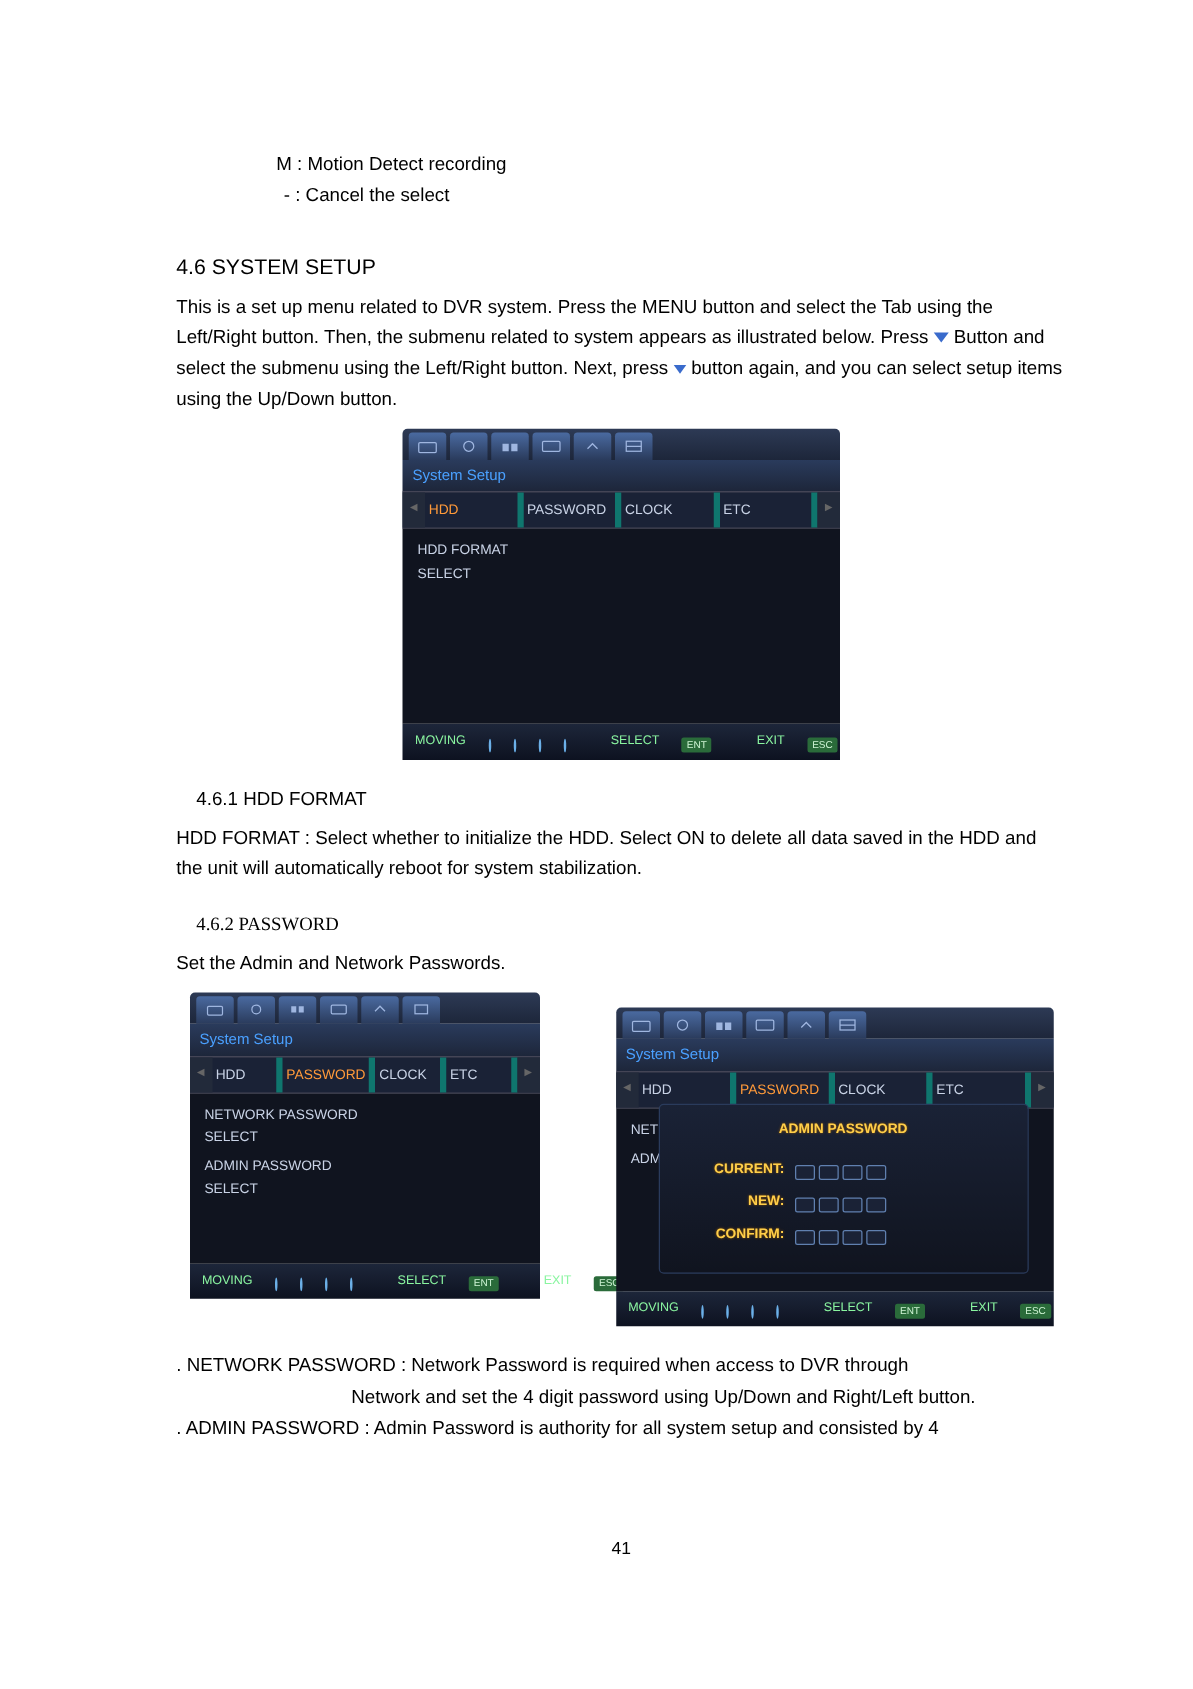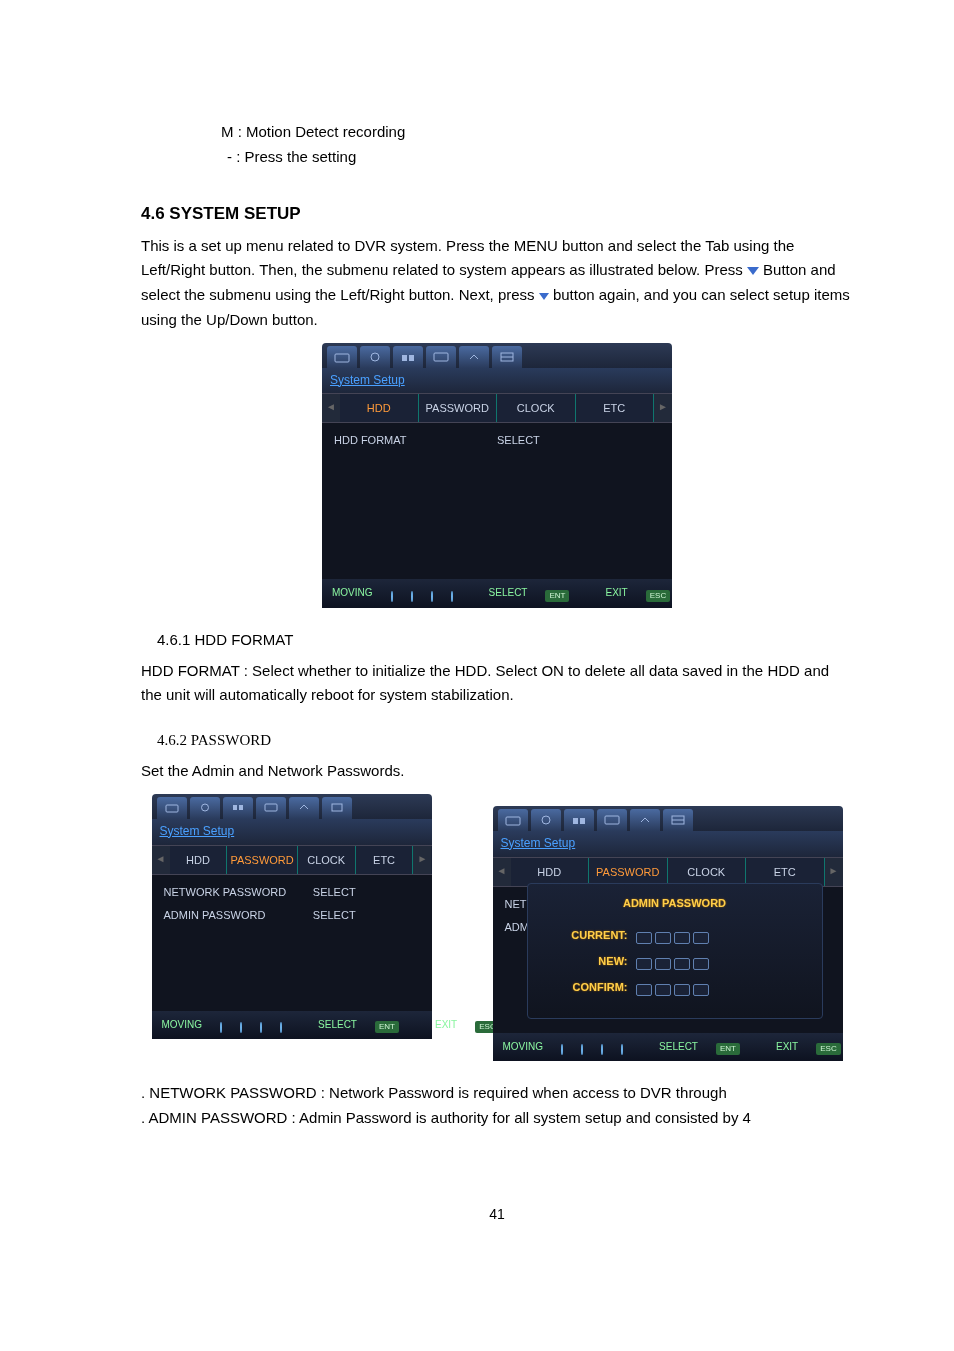--- a/index.html
+++ b/index.html
@@ -11,21 +11,21 @@
   .page {
     width: 932px;
     margin: 0 auto;
     padding: 120px 90px 60px 130px;
     box-sizing: border-box;
     font-size: 15px;
     line-height: 1.65;
   }
   .indent1 { padding-left: 80px; }
   .indent2 { padding-left: 86px; }
-  .heading { font-size: 17px; margin-top: 30px; margin-bottom: 6px; font-weight: bold; }
+  .heading { font-size: 17px; margin-top: 30px; margin-bottom: 6px; }
   .mono { font-family: Liberation Sans, sans-serif; font-size: 15px; }
   .arrow-down {
     display: inline-block;
     width: 0; height: 0;
     border-left: 6px solid transparent;
     border-right: 6px solid transparent;
     border-top: 8px solid #3a6bcc;
     vertical-align: middle;
   }
   .arrow-down-sm {
@@ -56,55 +56,53 @@
     background: linear-gradient(#4a6aa0, #2a3b5c);
     border-radius: 3px 3px 0 0;
     display: flex; align-items: center; justify-content: center;
     color: #9fb6e0;
   }
   .dvr-title {
     background: linear-gradient(#2a3b5c, #1d263a);
     padding: 3px 8px;
     color: #4aa0ff;
     font-size: 12px;
-    text-decoration: underline;
   }
   .dvr-subtabs {
     display: flex;
     background: #1a2236;
     border-top: 1px solid #445;
     border-bottom: 1px solid #445;
     font-size: 11px;
   }
   .dvr-subcell {
     flex: 1;
-    text-align: center;
     padding: 5px 3px;
     color: #c9d3e6;
-    border-right: 1px solid #0f766e;
+    border-right: 5px solid #0f766e;
   }
   .dvr-subcell:last-child { border-right: none; }
   .dvr-sel { color: #ff9a3a; }
   .arrow-cell {
     flex: 0 0 18px;
     padding: 5px 0;
     text-align: center;
     color: #666;
     background: #222a3a;
     font-size: 10px;
   }
   .dvr-body {
     background: #10141f;
     min-height: 140px;
     padding: 8px 12px;
     font-size: 11px;
     position: relative;
   }
   .dvr-narrow .dvr-body { min-height: 120px; }
-  .dvr-row { display: flex; margin-bottom: 5px; }
+  .dvr-row { display: flex; margin-bottom: 5px; flex-direction: column; }
   .dvr-label { flex: 1; }
   .dvr-val { flex: 1; }
   .dvr-footer {
     background: linear-gradient(#1d263a, #0d1220);
     padding: 6px 10px;
     display: flex;
     align-items: flex-end;
     gap: 18px;
     font-size: 10px;
     color: #8af5a0;
@@ -164,21 +162,21 @@
 </style>
 </head>
 <body>
 
 <div class="page">
 
   <div class="indent1">
     <span>M : Motion Detect recording</span>
   </div>
   <div class="indent2">
-    <span>- : Press the setting</span>
+    <span>- : Cancel the select</span>
   </div>
 
   <div class="heading">4.6 SYSTEM SETUP</div>
 
   <div>
     <span class="mono">This is a set up menu related to DVR system.</span><span> Press the MENU button and select the Tab using the Left/Right button. Then, the submenu related to system appears as illustrated below. Press </span><span class="arrow-down"></span><span> Button and select the submenu using the Left/Right button. Next, press </span><span class="arrow-down-sm"></span><span> button again, and you can select setup items using the Up/Down button.</span>
   </div>
 
   <div class="dvr dvr-wide">
     <div class="dvr-tabs">
@@ -416,16 +414,17 @@
         <span>SELECT</span>
         <span class="key-pill">ENT</span>
         <span class="footer-spacer"></span>
         <span>EXIT</span>
         <span class="key-pill">ESC</span>
       </div>
     </div>
   </div>
 
   <div>. NETWORK PASSWORD : Network Password is required when access to DVR through</div>
+  <div style="padding-left:140px;">Network and set the 4 digit password using Up/Down and Right/Left button.</div>
   <div>. ADMIN PASSWORD : Admin Password is authority for all system setup and consisted by 4</div>
 
   <div class="pagenum">41</div>
 </div>
 
 </body></html>

